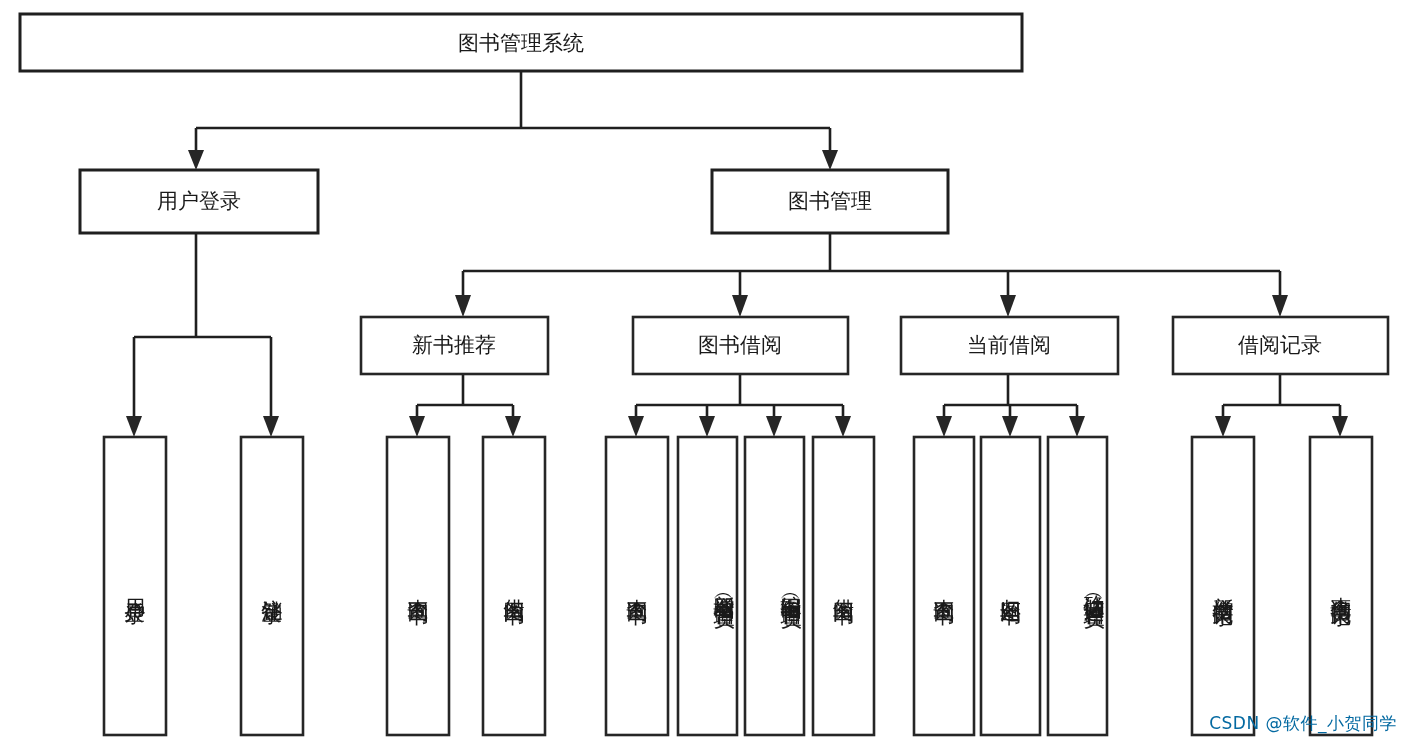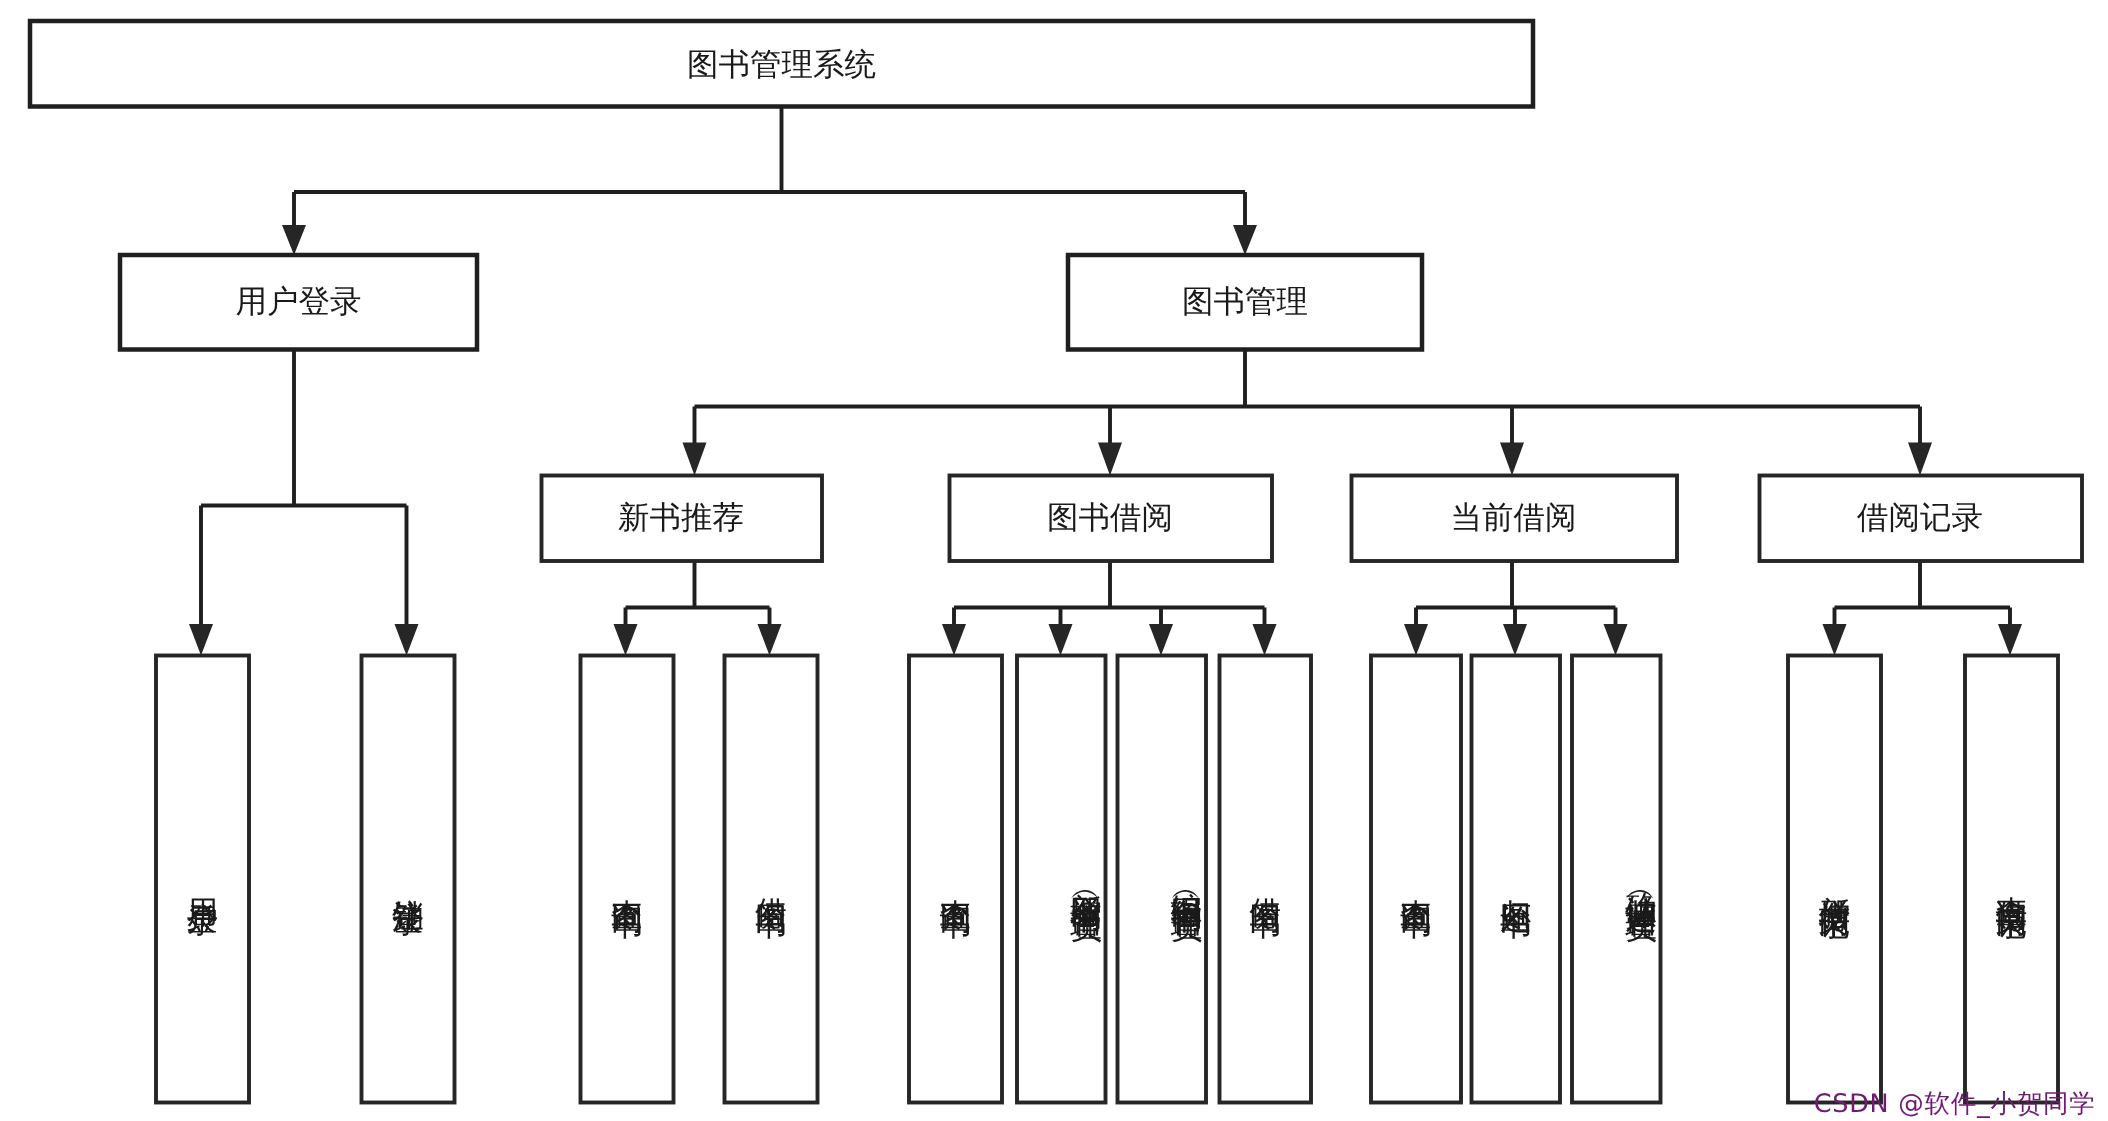--- a/index.html
+++ b/index.html
@@ -68,24 +68,24 @@
     justify-content: center;
     white-space: pre;
     pointer-events: none;
   }
   .leaf-label.center-v {
     align-items: center;
   }
   .watermark {
     position: absolute;
     right: 8px;
-    bottom: 0;
+    bottom: 12px;
     font-family: "DejaVu Sans", "Liberation Sans", sans-serif;
     font-size: 17px;
-    color: #701a75;
+    color: #0369a1;
     letter-spacing: 0.5px;
     white-space: nowrap;
   }
 </style>
 </head>
 <body>
 
 <div id="diagram-root">
 
   <svg id="flow-svg" viewBox="0 0 1405 747">

